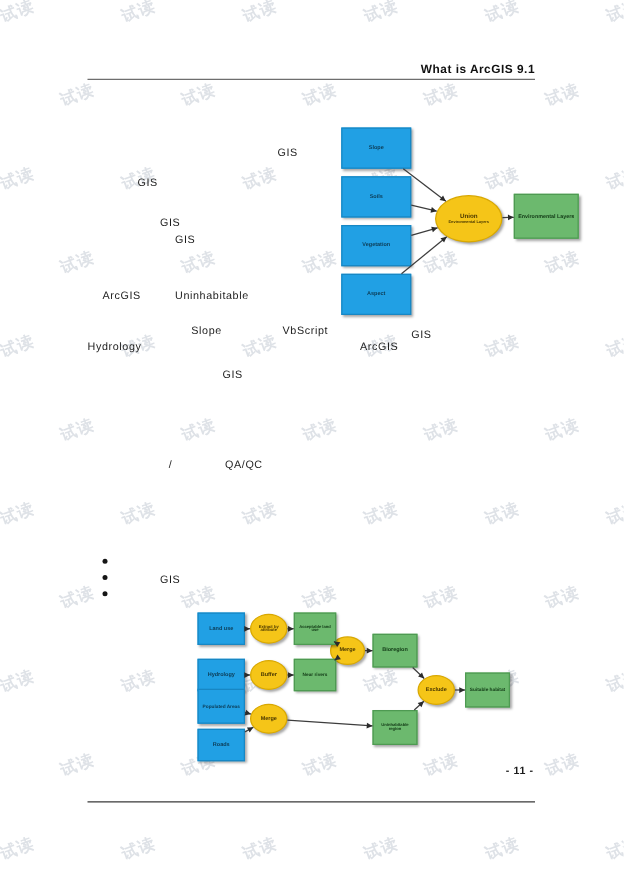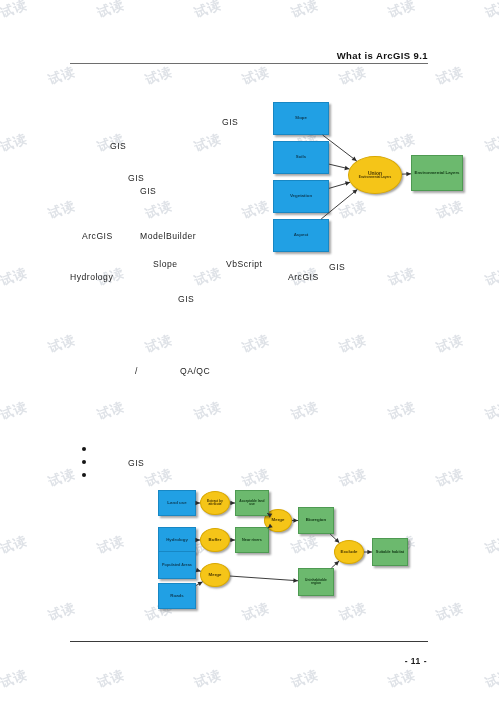--- a/index.html
+++ b/index.html
@@ -43,21 +43,21 @@
   
   #footer-rule{
     position:absolute;left:70px;top:641px;width:358px;height:0;
     border-top:1.3px solid #3a3a3a;
   }
   #footer-left{
     position:absolute;left:0;right:0;top:644px;text-align:center;
     font-size:8px;font-weight:700;letter-spacing:.6px;color:#1b1b1b;
   }
   #footer-page{
-    position:absolute;right:72px;top:656px;
+    position:absolute;right:72px;top:611px;
     font-size:8.5px;font-weight:700;letter-spacing:.5px;color:#1b1b1b;
   }
 
   
   .frag{
     position:absolute;
     font-size:8.6px;letter-spacing:.5px;color:#1c1c1c;
     white-space:nowrap;
   }
 
@@ -162,21 +162,21 @@
 
     <div id="header-rule"></div>
     <div id="header-title">What is ArcGIS 9.1</div>
 
     <div id="frag-layer">
         <div class="frag" style="left: 222px; top: 117px;">GIS</div>
         <div class="frag" style="left: 110px; top: 141px;">GIS</div>
         <div class="frag" style="left: 128px; top: 173px;">GIS</div>
         <div class="frag" style="left: 140px; top: 186px;">GIS</div>
         <div class="frag" style="left: 82px; top: 231px;">ArcGIS</div>
-        <div class="frag" style="left: 140px; top: 231px;">ModelBuilder</div>
+        <div class="frag" style="left: 140px; top: 231px;">Uninhabitable</div>
         <div class="frag" style="left: 153px; top: 259px;">Slope</div>
         <div class="frag" style="left: 190px; top: 259px; margin-left: 36px;">VbScript</div>
         <div class="frag" style="left: 329px; top: 262px;">GIS</div>
         <div class="frag" style="left: 70px; top: 272px;">Hydrology</div>
         <div class="frag" style="left: 288px; top: 272px;">ArcGIS</div>
         <div class="frag" style="left: 178px; top: 294px;">GIS</div>
         <div class="frag" style="left: 135px; top: 366px;">/</div>
         <div class="frag" style="left: 180px; top: 366px;">QA/QC</div>
         <div class="frag" style="left: 128px; top: 458px;">GIS</div>
         <div class="bullet" style="left: 82px; top: 447px;"></div>

